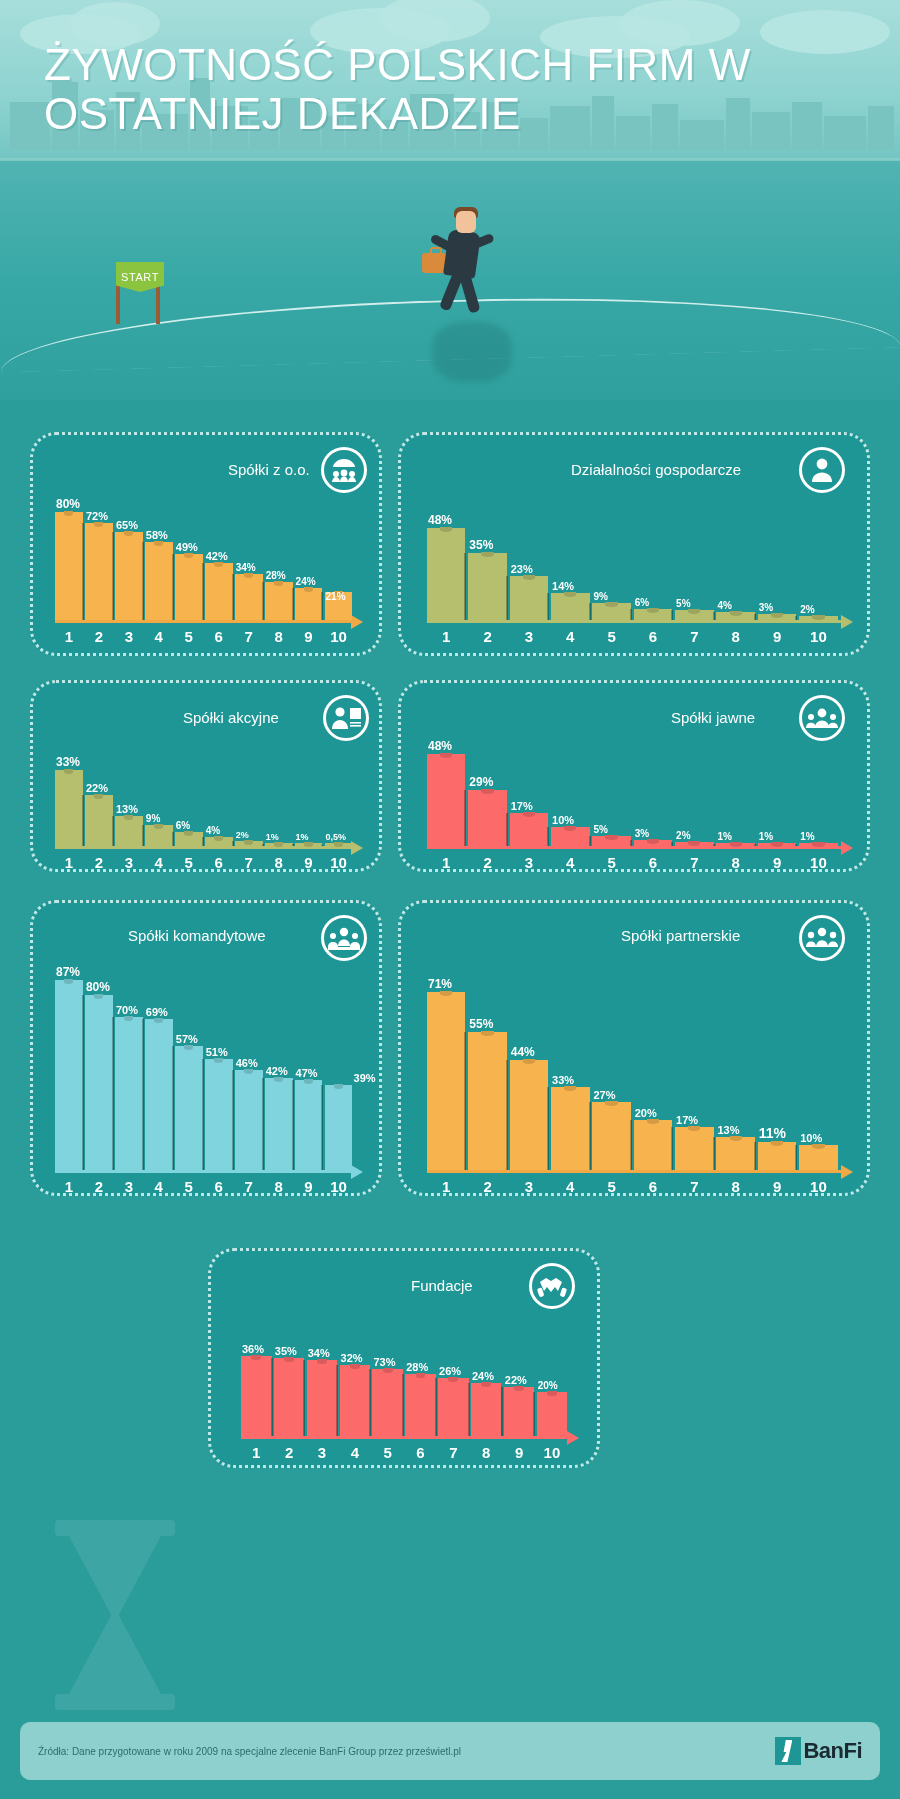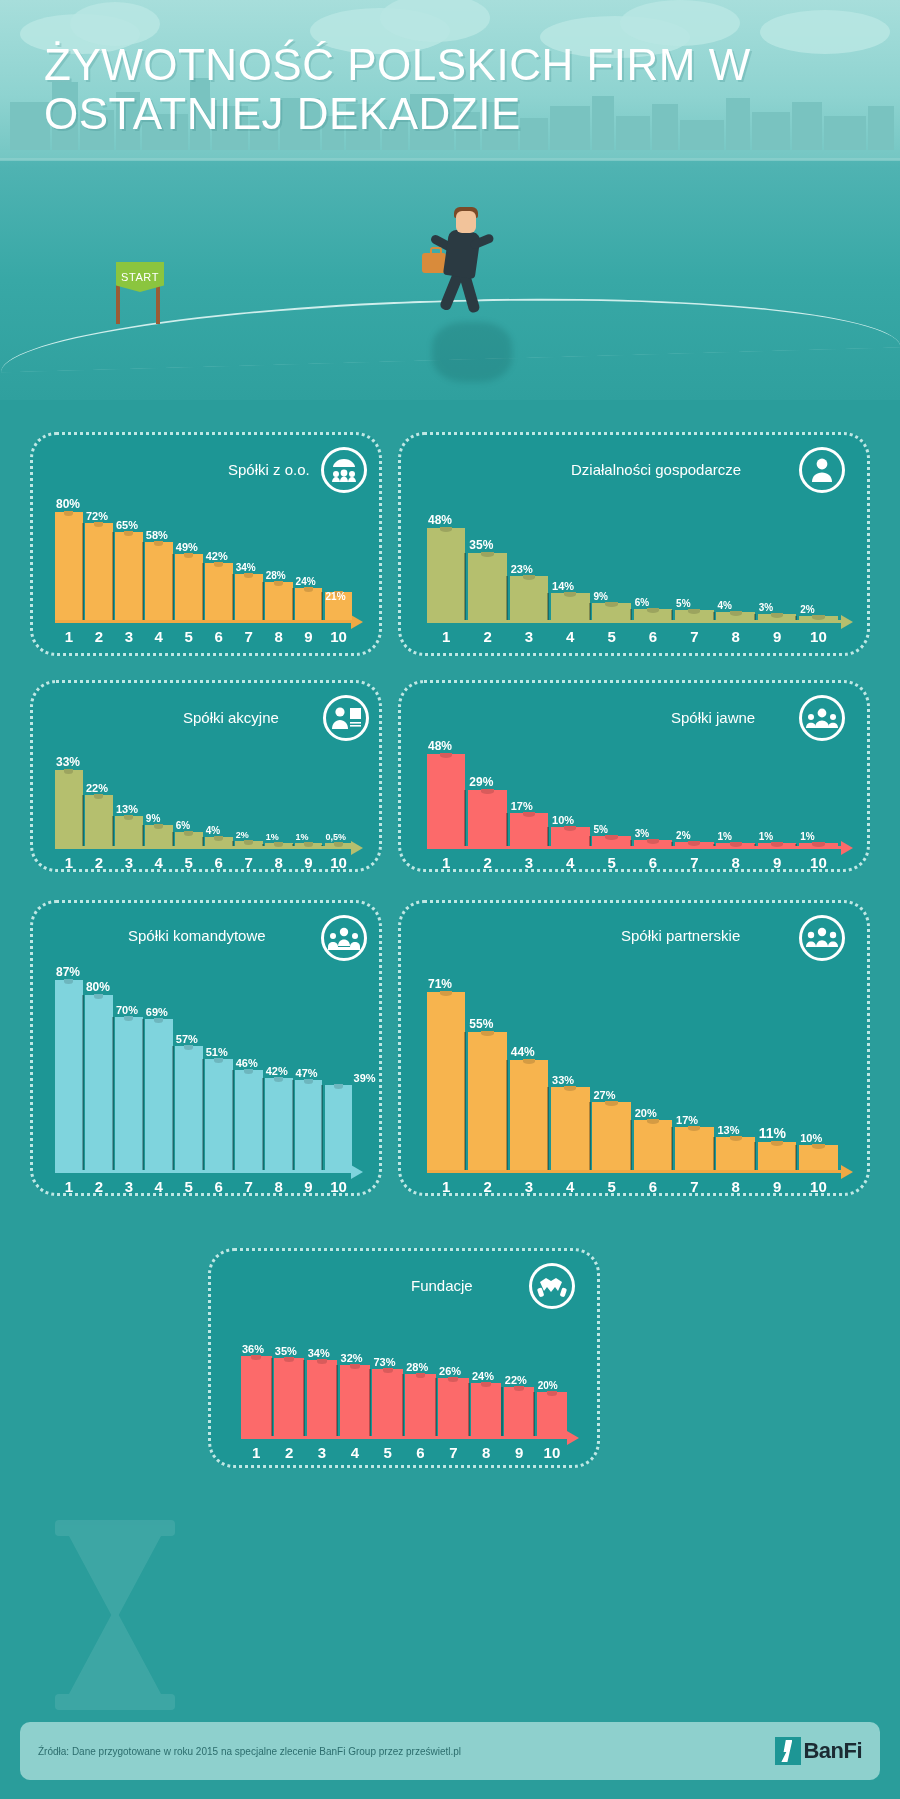--- a/index.html
+++ b/index.html
@@ -579,20 +579,20 @@
           <div class="bar-label" style="font-size: 11px; left: 263.802px; bottom: 74.8889px;">22%</div>
           <div class="x-label" style="left: 278.077px; bottom: 0px;">9</div>
           <div class="bar" style="left: 295.652px; width: 30.5507px; height: 44.4444px; bottom: 25px; background: rgb(252, 106, 106);"></div>
           <div class="bar-label" style="font-size: 10px; left: 296.652px; bottom: 70.4444px;">20%</div>
           <div class="x-label" style="left: 310.928px; bottom: 0px;">10</div>
         </div>
       </div>
     </div>
 
   <div class="footer">
-    <div class="footer-text">Źródła: Dane przygotowane w roku 2015 na specjalne zlecenie BanFi Group przez prześwietl.pl</div>
+    <div class="footer-text">Źródła: Dane przygotowane w roku 2009 na specjalne zlecenie BanFi Group przez prześwietl.pl</div>
     <div class="brand">
       <div class="brand-mark"></div>
       <div class="brand-name">BanFi</div>
     </div>
   </div>
 
 </div>
 
 </body></html>

